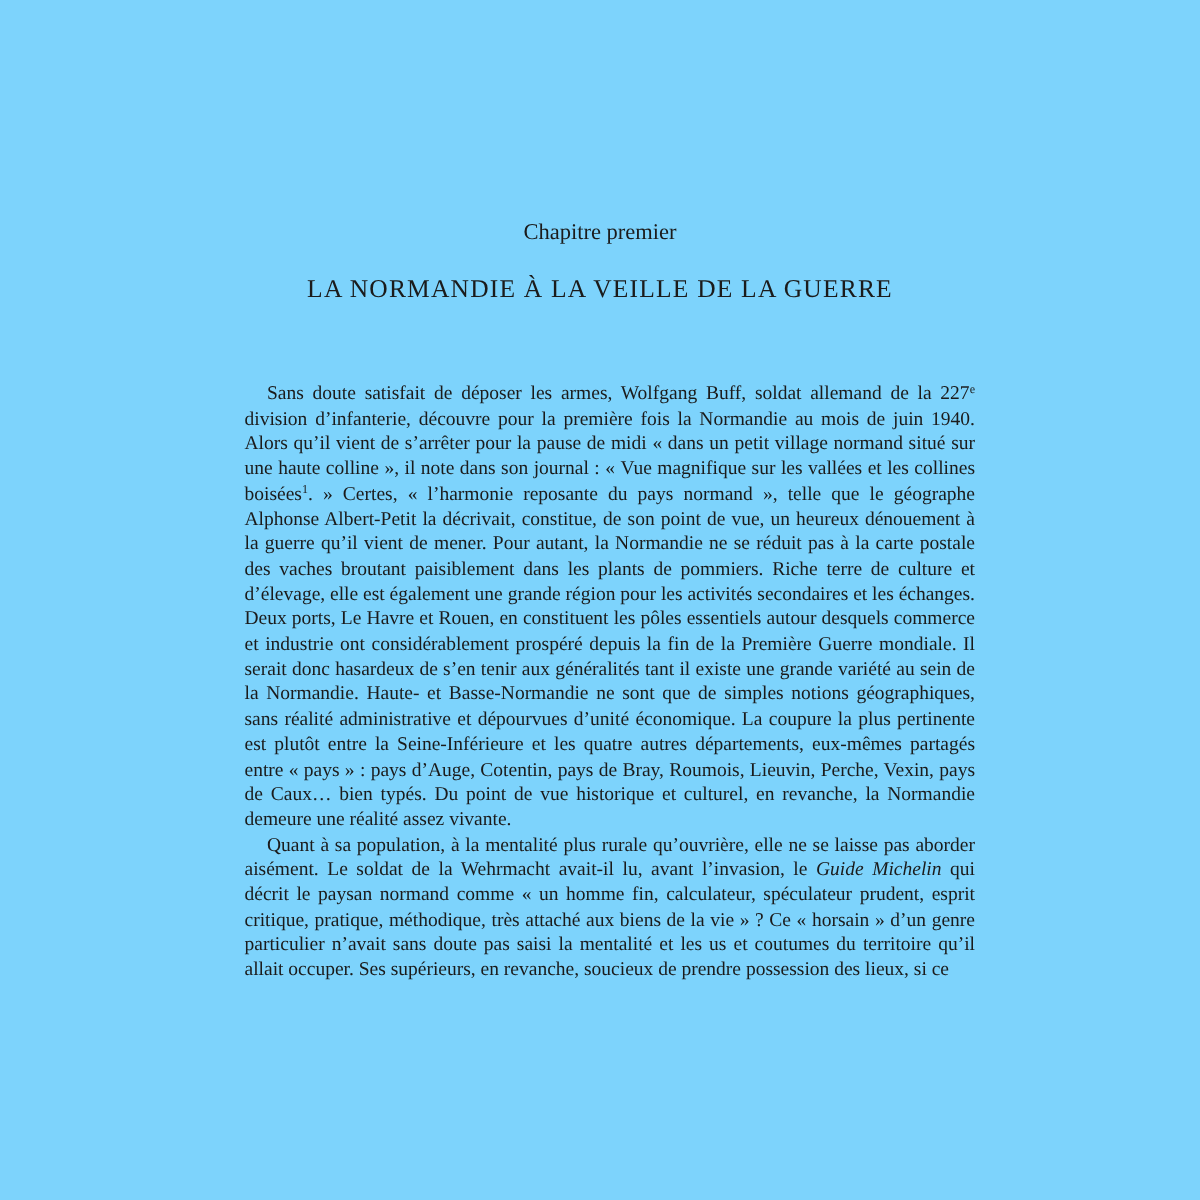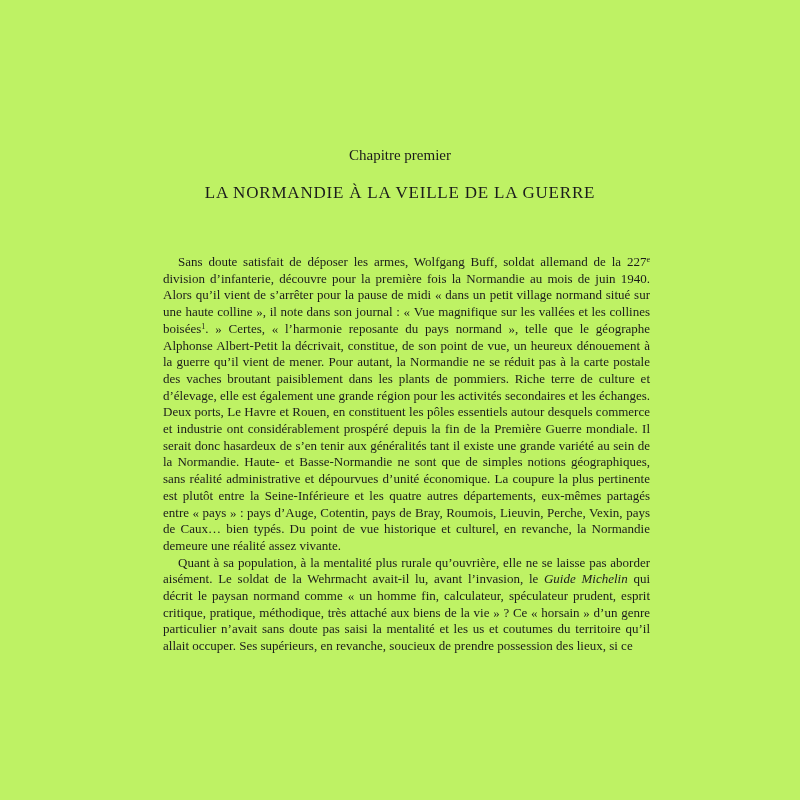--- a/index.html
+++ b/index.html
@@ -1,18 +1,18 @@
 <!DOCTYPE html>
 <html><head>
 <meta charset="utf-8">
 <style>
   html, body { margin: 0; padding: 0; background: #ffffff; }
   .page {
     width: 800px; height: 800px; position: relative;
-    background: #bef264; color: #1b1b1b;
+    background: #7dd3fc; color: #1b1b1b;
     font-family: "Liberation Serif", "DejaVu Serif", serif;
     overflow: hidden;
   }
   .chapter-label {
     position: absolute; top: 147px; left: 0; right: 0;
     text-align: center; font-size: 15px;
   }
   .chapter-title {
     position: absolute; top: 183px; left: 0; right: 0;
     text-align: center; font-size: 17px; font-weight: normal;

